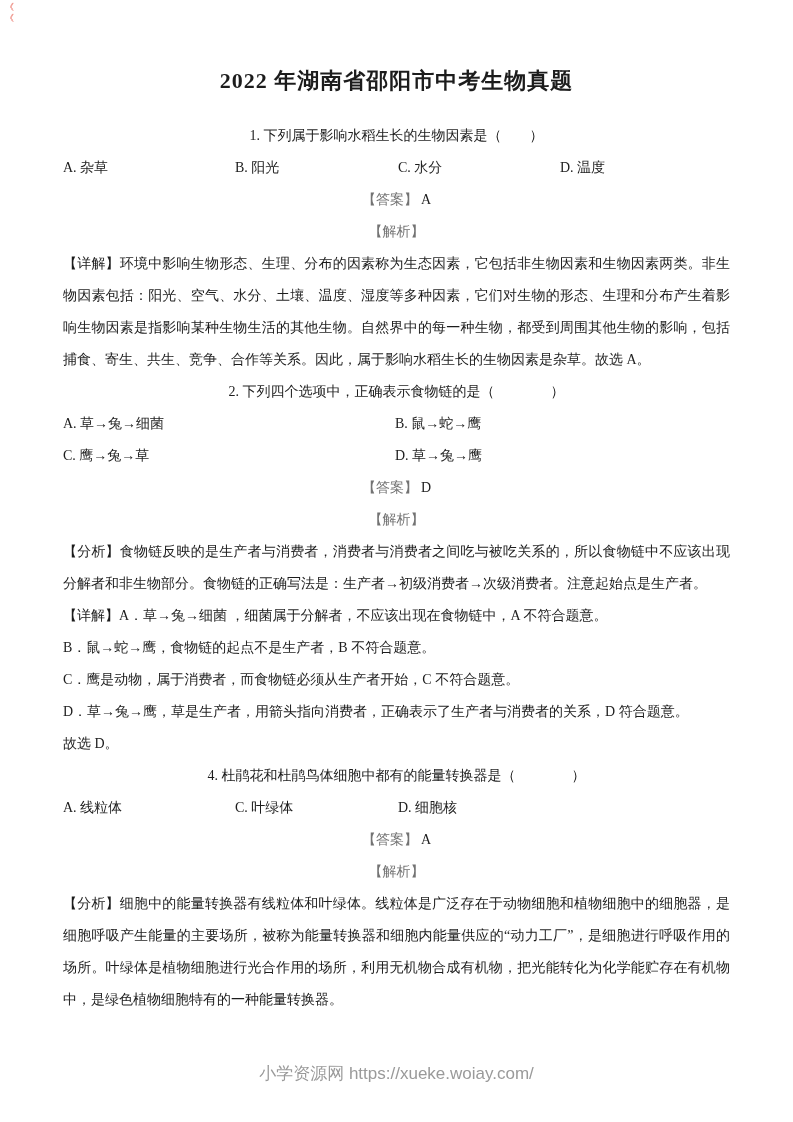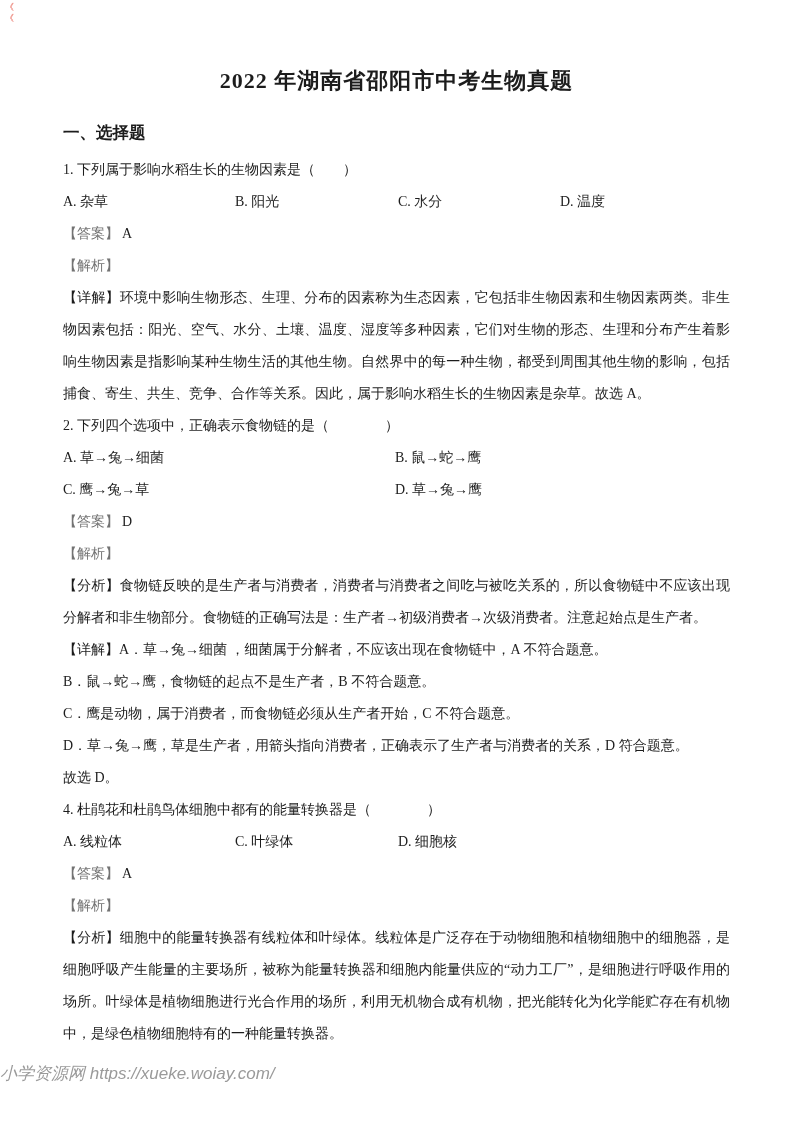--- a/index.html
+++ b/index.html
@@ -25,53 +25,52 @@
   }
   .section-heading {
     font-size: 16.5px; font-weight: 700;
     line-height: 26px;
     margin: 0 0 8px 0;
   }
   .line, .para {
     font-size: 14px;
     line-height: 32px;
     margin: 0;
+    text-align: center;
   }
   .para { text-align: justify; }
   .opts4 {
     display: grid;
     grid-template-columns: 172px 163px 162px 1fr;
     font-size: 14px; line-height: 32px;
   }
   .opts2 {
     display: grid;
     grid-template-columns: 332px 1fr;
     font-size: 14px; line-height: 32px;
   }
   .label-blue { color: #737373; }
   .answer-value { padding-left: 3px; }
   .footer {
     position: absolute; left: 0; right: 0; top: 1062px;
-    text-align: left;
+    text-align: center;
     color: #9a9a9a;
     font-size: 17px;
     font-family: "Liberation Sans", "DejaVu Sans", sans-serif;
-    font-style: italic;
   }
 </style>
 </head>
 <body>
 
 <div class="corner"><span>《</span><br><span>《</span></div>
 
 <div class="content">
 
   <h1 class="title">2022 年湖南省邵阳市中考生物真题</h1>
 
-  <h2 class="section-heading">一、选择题</h2>
 
   <div>
     <div class="line">1. 下列属于影响水稻生长的生物因素是（　　）</div>
     <div class="opts4">
       <span>A. 杂草</span>
       <span>B. 阳光</span>
       <span>C. 水分</span>
       <span>D. 温度</span>
     </div>
     <div class="line">

